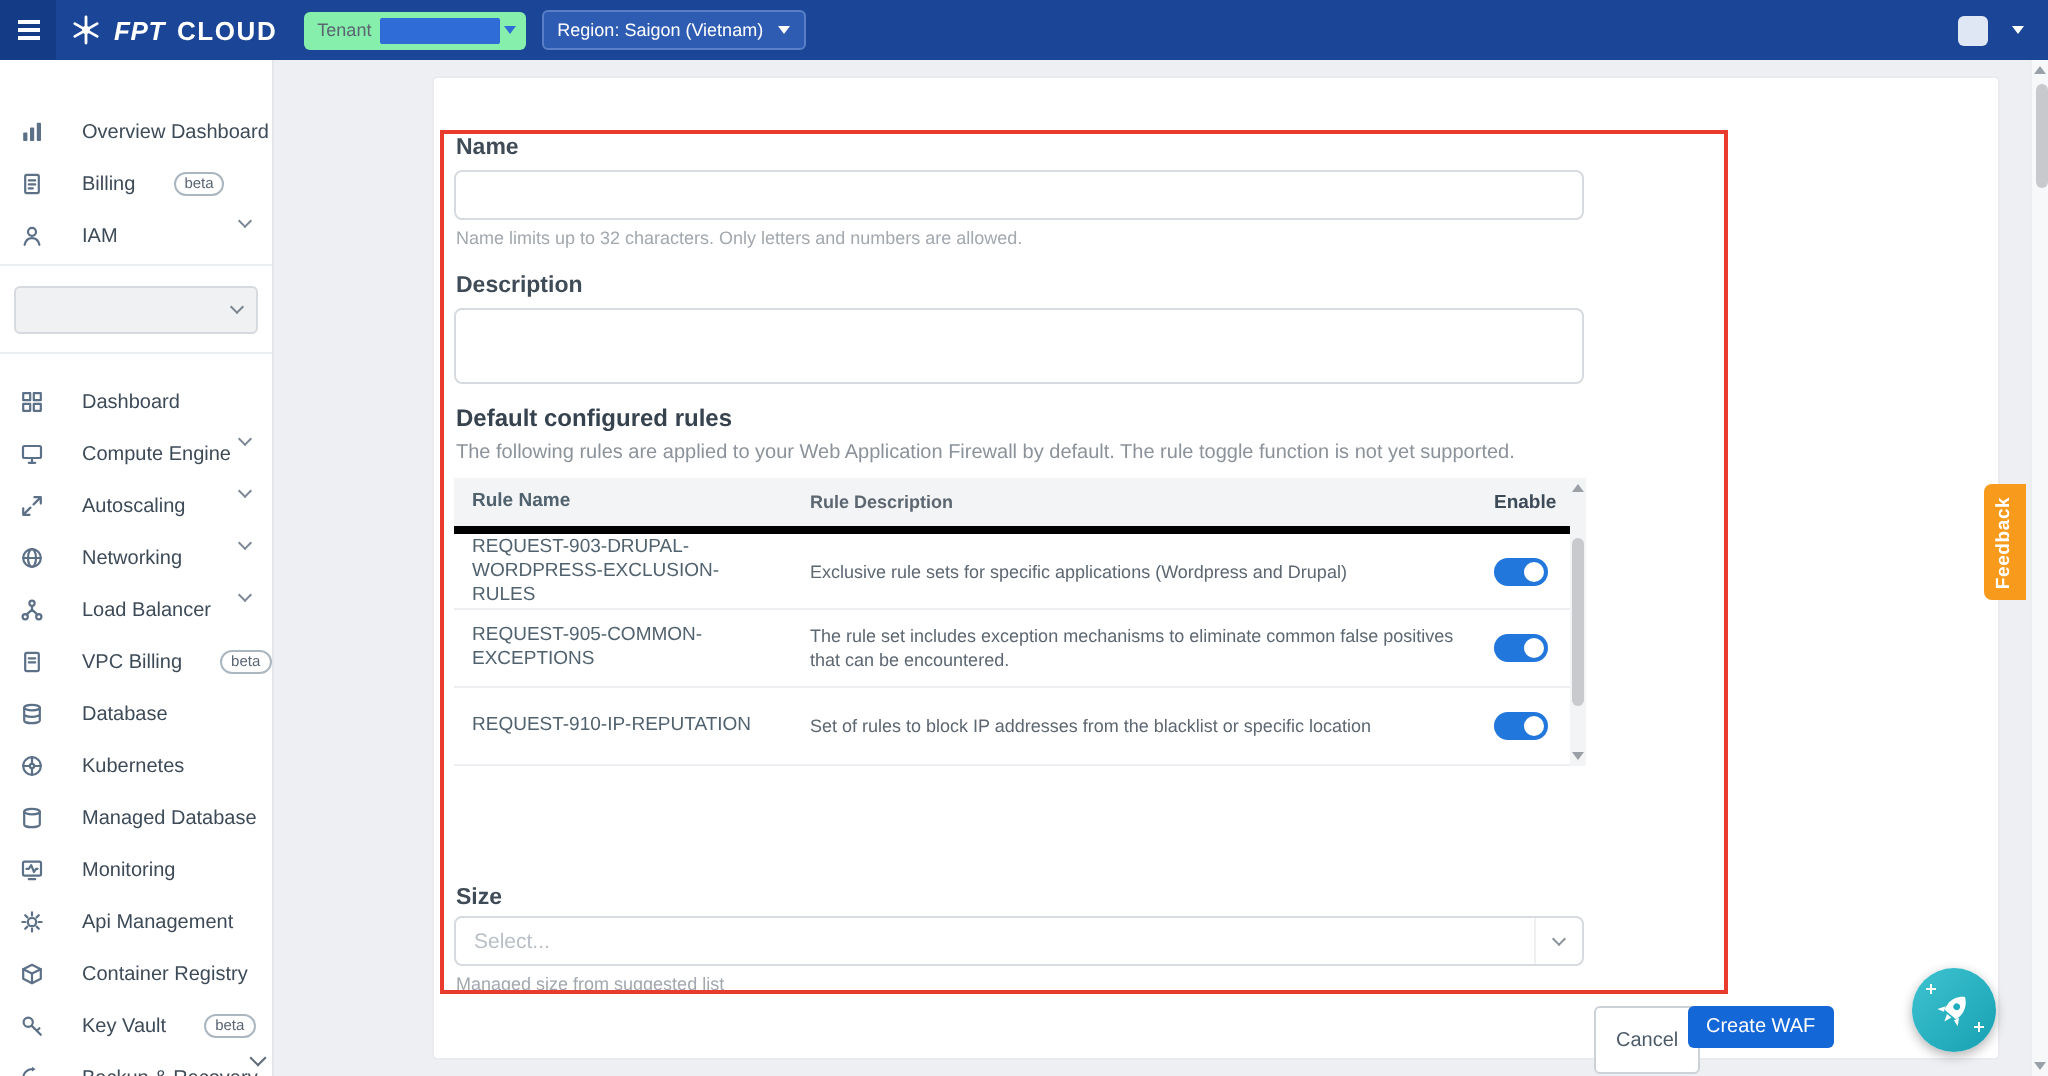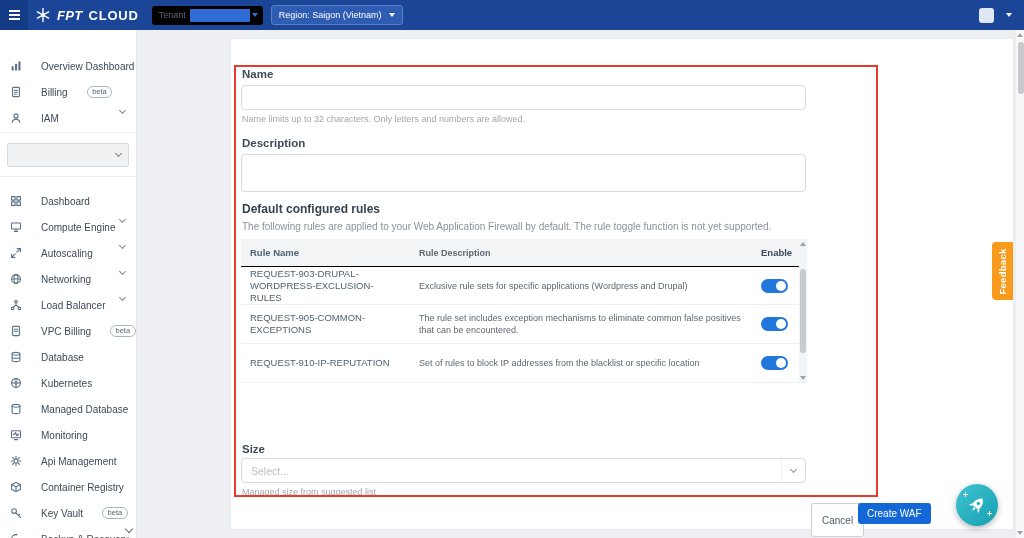--- a/index.html
+++ b/index.html
@@ -9,21 +9,21 @@
   
   .topbar{position:absolute;top:0;left:0;width:1024px;height:30px;background:#1b4697;display:flex;align-items:center;z-index:8}
   .menu-sq{width:28px;height:30px;background:#143c86;display:flex;flex-direction:column;justify-content:center;align-items:center;gap:2.5px;cursor:pointer;flex:none}
   .hbar{width:11px;height:1.6px;background:#fff;display:block}
   .logo{display:flex;align-items:center;gap:6px;margin-left:7px;color:#fff}
   .logo-mark{width:16px;height:16px}
   .brand{font-style:italic;font-weight:800;font-size:13px;letter-spacing:.3px}
   .prod{font-weight:600;font-size:13px;letter-spacing:.8px}
   .tri-down{display:inline-block;width:0;height:0;border-left:3.5px solid transparent;border-right:3.5px solid transparent;border-top:4.5px solid currentColor}
   .tri-up{display:inline-block;width:0;height:0;border-left:3.5px solid transparent;border-right:3.5px solid transparent;border-bottom:4.5px solid currentColor}
-  .dd-tenant{position:relative;margin-left:13px;width:111px;height:19px;background:#000000;border-radius:3px;cursor:pointer;flex:none}
+  .dd-tenant{position:relative;margin-left:13px;width:111px;height:19px;background:#86efac;border-radius:3px;cursor:pointer;flex:none}
   .dd-label{position:absolute;left:7px;top:50%;transform:translateY(-50%);font-size:9px;color:#5a6570}
   .sel-hl{position:absolute;left:38px;top:3px;width:60px;height:13px;background:#2f6cd8;border-radius:1px}
   .dd-tenant .tri-down{position:absolute;right:5px;top:7px;color:#2f6cd8}
   .dd-region{display:flex;align-items:center;gap:7px;margin-left:8px;height:20px;padding:0 7px;background:#2d5cb2;border:1px solid #5a7fc6;border-radius:3px;color:#fff;font-size:9px;cursor:pointer;white-space:nowrap}
   .user-menu{position:absolute;right:12px;top:0;height:30px;display:flex;align-items:center;gap:12px;color:#fff;cursor:pointer}
   .avatar{width:15px;height:15px;border-radius:3px;background:#dfe7f4}
 
   
   .sidebar{position:absolute;top:30px;left:0;width:137px;bottom:0;background:#fff;border-right:1px solid #e2e5e9;overflow:hidden;z-index:4}
   .sb-top{margin-top:16px}
@@ -31,39 +31,39 @@
   .sb-item{position:relative;display:flex;align-items:flex-end;height:26px;padding:0 10px;gap:19px;cursor:pointer}
   .lbl{font-size:10px;color:#3d4a57;white-space:nowrap}
   .badge{font-size:7.5px;color:#5a6672;border:1px solid #aab6c0;border-radius:8px;padding:1.5px 4.5px;line-height:1;white-space:nowrap}
   .chev{position:absolute;right:11px;top:10px;width:5px;height:5px;border-right:1.4px solid #7c8896;border-bottom:1.4px solid #7c8896;transform:rotate(45deg)}
   .icn{width:12px;height:12px;flex:none;stroke:#5c7087;fill:none;stroke-width:1.1;stroke-linecap:round;stroke-linejoin:round}
   .sb-selector{margin-top:8px;height:45px;border-top:1px solid #eceff1;border-bottom:1px solid #eceff1;display:flex;align-items:center;padding:0 7px}
   .sb-select{flex:1;height:24px;background:#f0f1f3;border:1px solid #d6d9dd;border-radius:3px;display:flex;align-items:center;justify-content:flex-end;padding-right:7px;color:#7a8591;cursor:pointer}
   .sb-scroll-chev{position:absolute;right:4px;bottom:6px;width:6px;height:6px;border-right:1.6px solid #5f6b76;border-bottom:1.6px solid #5f6b76;transform:rotate(45deg);cursor:pointer}
 
   
-  .panel{position:absolute;left:230px;top:38px;width:784px;height:492px;background:#fff;border:1px solid #e9ebee;border-radius:3px;z-index:1}
+  .panel{position:absolute;left:216px;top:38px;width:784px;height:492px;background:#fff;border:1px solid #e9ebee;border-radius:3px;z-index:1}
   .redbox{position:absolute;left:3px;top:26px;width:644px;height:432px;border:2px solid #e93a2e;pointer-events:none;z-index:3}
   .f-label{position:absolute;font-size:11.5px;font-weight:700;color:#3f4b57}
   .lb-name{left:11px;top:29px}
   .lb-desc{left:11px;top:98px}
   .lb-size{left:11px;top:404px}
   .f-input{position:absolute;border:1px solid #d7dade;border-radius:4px;background:#fff;font-family:"Liberation Sans",sans-serif;font-size:10.5px;color:#333;padding:0 8px;outline:none}
   .in-name{left:10px;top:46px;width:565px;height:25px}
   .in-desc{left:10px;top:115px;width:565px;height:38px;resize:none;padding:6px 8px}
   .f-helper{position:absolute;font-size:9px;color:#a2a8ae}
   .hp-name{left:11px;top:75px}
   .hp-size{left:11px;top:448px}
   .rules-heading{position:absolute;left:11px;top:163px;font-size:12px;font-weight:700;color:#36424e}
   .rules-desc{position:absolute;left:11px;top:182px;font-size:10px;color:#8b929a}
 
   
   .rules-table{position:absolute;left:10px;top:200px;width:566px}
   .t-row{display:grid;grid-template-columns:170px 340px 48px;width:558px;align-items:center;border-bottom:1px solid #edeff2}
-  .t-head{height:28px;background:#f3f4f6;border-bottom:1px solid #000000}
+  .t-head{height:28px;background:#f3f4f6;border-bottom:4px solid #000000}
   .t-head .tc{font-size:9.5px;color:#3d4a57;font-weight:700}
   .t-row:nth-of-type(2){height:38px}
   .t-row:nth-of-type(3){height:39px}
   .t-row:nth-of-type(4){height:39px}
   .t-row:nth-of-type(5){height:37px}
   .tc{overflow:hidden}
   .tc.name{padding:0 8px 0 9px;font-size:9.5px;color:#51626f;line-height:12px}
   .tc.desc{padding:0 6px 0 8px;font-size:9px;color:#5d6771;line-height:12px}
   .tc.en{padding-left:10px;display:flex;align-items:center}
   .toggle{width:27px;height:14px;border-radius:8px;background:#2277dd;position:relative;cursor:pointer;flex:none}

